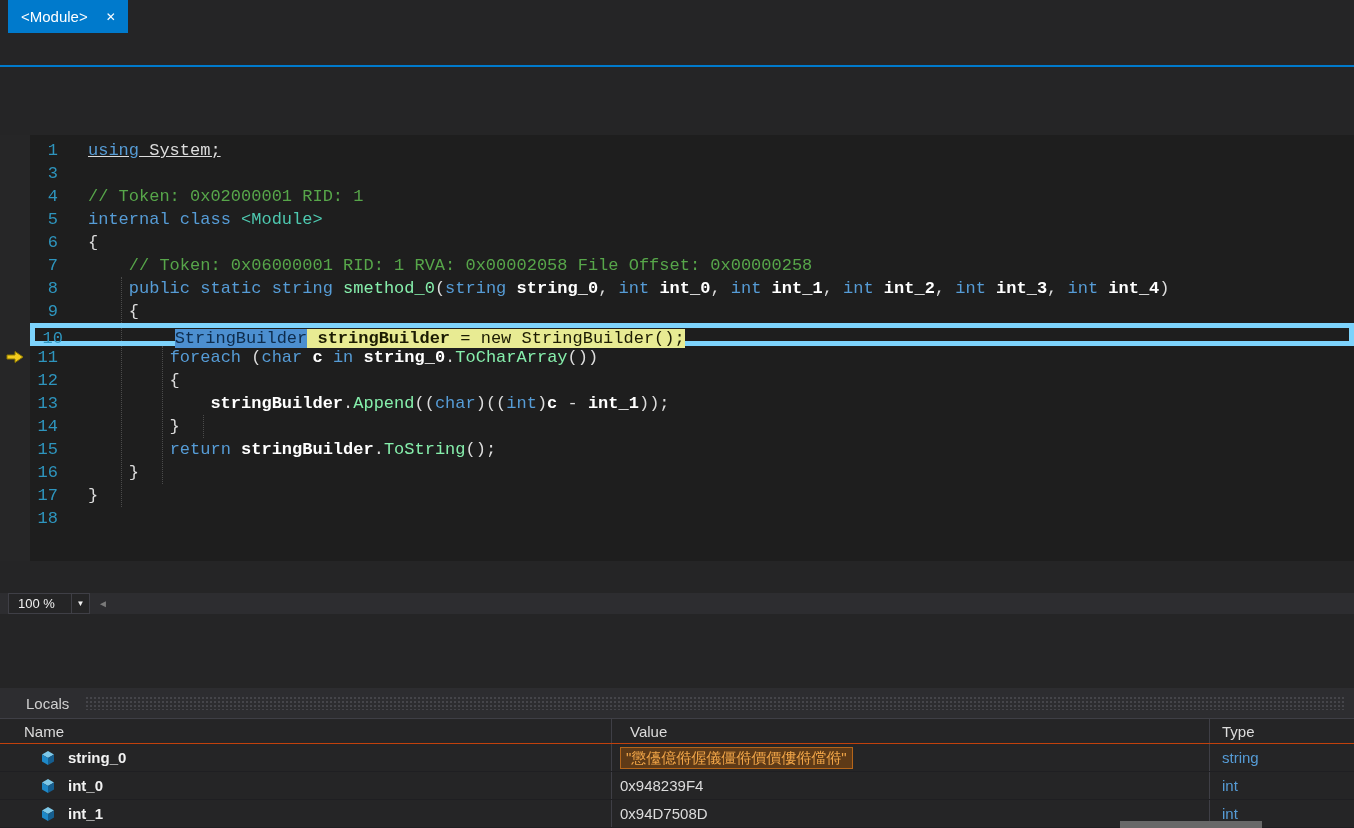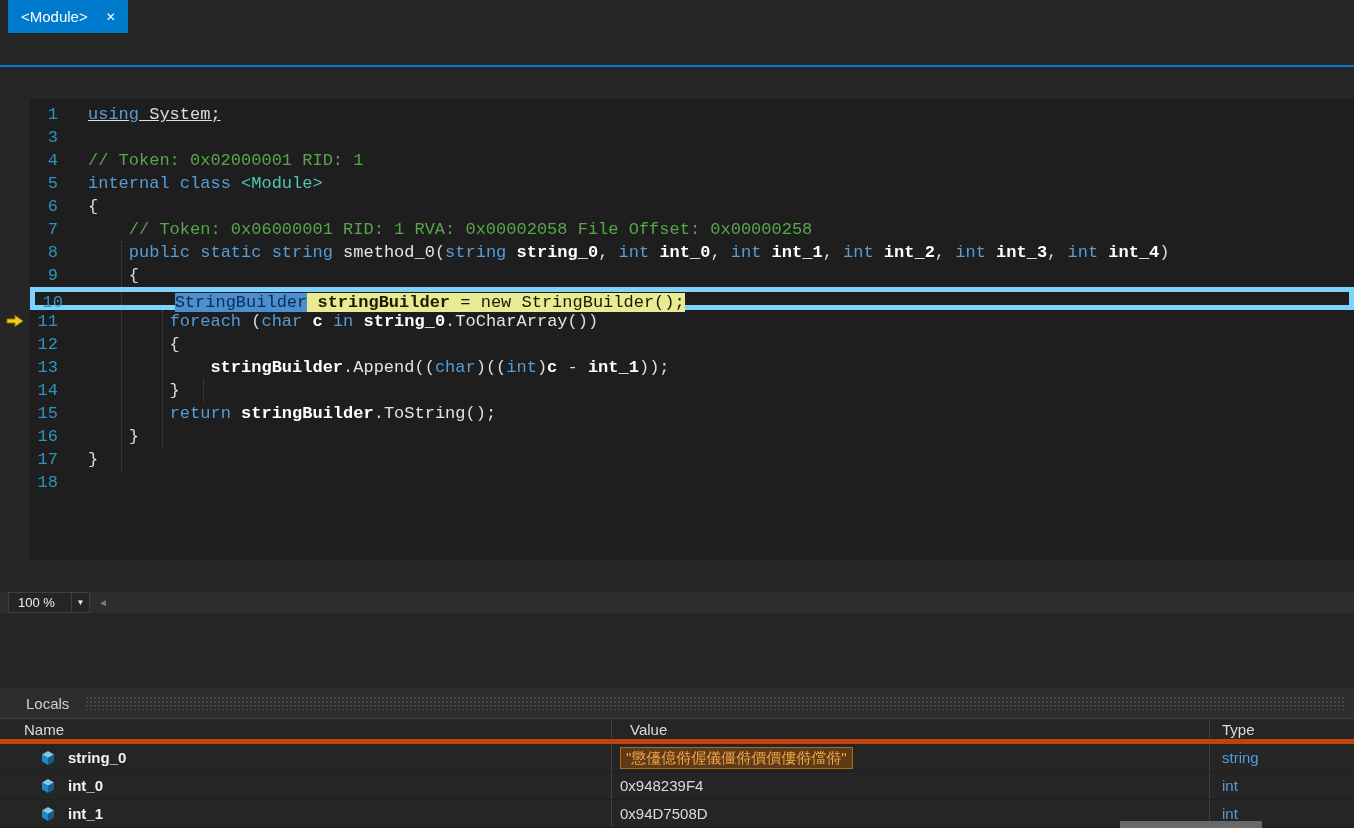--- a/index.html
+++ b/index.html
@@ -8,32 +8,32 @@
   .window { position:relative; width:1354px; height:828px; display:flex; flex-direction:column;gap:32px; }
 
   
   .tabstrip { height:40px; background:#252526; display:flex; align-items:flex-end; padding-left:8px; }
   .tab { background:#007ACC; color:#FFFFFF; height:33px; display:flex; align-items:center;
          padding:0 12px 0 13px; font-size:15px; }
   .tab-close { margin-left:18px; font-size:12px; color:#FFFFFF; cursor:default; }
   .accentline { height:3px; background:#007ACC; }
 
   
-  .editor { height:605px; background:#1E1E1E; position:relative; overflow:hidden; }
+  .editor { height:605px; background:#1E1E1E; position:relative; overflow:hidden;margin-top:36px; }
   .glyph-margin { position:absolute; left:0; top:0; bottom:0; width:30px; background:#262627; }
   .arrow-holder { position:absolute; left:5px; width:22px; height:16px; }
   .lines { margin-left:30px; padding-top:4px; position:relative;
            font-family:"Liberation Mono","DejaVu Sans Mono",monospace; font-size:17px; }
   .code-line { height:23px; line-height:23px; white-space:pre; color:#DCDCDC; }
   .code-line.cur { border:5px solid #7dd3fc; line-height:21px; }
   .ln { display:inline-block; width:58px; padding-right:30px; text-align:right; color:#2E95BE; }
   .code.u { text-decoration:underline; }
   .s-kw { color:#569CD6; }
   .s-ty { color:#4EC9B0; }
-  .s-me { color:#e5e5e5; }
+  .s-me { color:#86efac; }
   .s-cm { color:#57A64A; }
   .s-pl { color:#DCDCDC; }
   .s-id { color:#FFFFFF; font-weight:bold; }
   .s-hl { background:#E8EB93; color:#1B1B02; }
   .s-hlb { background:#E8EB93; color:#1B1B02; font-weight:bold; }
   .s-sel { background:#4C8FD0; color:#0E2C4C; }
   .guide { position:absolute; width:0; border-left:1px dotted #4B4B4B; }
 
   
   .editor-bottom { height:26px; background:#2D2D30; display:flex; align-items:center; }
@@ -48,21 +48,21 @@
   .splitter { height:14px; background:#252526; }
 
   
   .locals { flex:1; background:#252526; position:relative; }
   .locals-title { height:30px; background:#2D2D30; display:flex; align-items:center; }
   .locals-title-text { color:#D0D0D0; font-size:15px; margin-left:26px; margin-right:16px; }
   .grip { flex:1; height:14px; margin-right:8px;
           background-image:radial-gradient(#45454A 1px, transparent 1.2px);
           background-size:4px 4px; }
   .grid-header { height:26px; display:flex; background:#252526; color:#DCDCDC; font-size:15px;
-                 border-top:1px solid #3F3F46; border-bottom:5px solid #c2410c; }
+                 border-top:1px solid #3F3F46; border-bottom:1px solid #c2410c; }
   .hc { display:flex; align-items:center; }
   .hc-0 { width:612px; padding-left:24px; border-right:1px solid #3F3F46; }
   .hc-1 { width:598px; padding-left:18px; border-right:1px solid #3F3F46; }
   .hc-2 { flex:1; padding-left:12px;text-align:right; }
   .lrow { height:28px; display:flex; font-size:15px; border-bottom:1px solid #1F1F22; }
   .lc { display:flex; align-items:center; }
   .lc-0 { width:612px; padding-left:40px; border-right:1px solid #3F3F46; }
   .lc-1 { width:598px; padding-left:8px; border-right:1px solid #3F3F46; }
   .lc-2 { flex:1; padding-left:12px; }
   .rname { color:#F2F2F2; font-weight:bold; margin-left:12px; }

